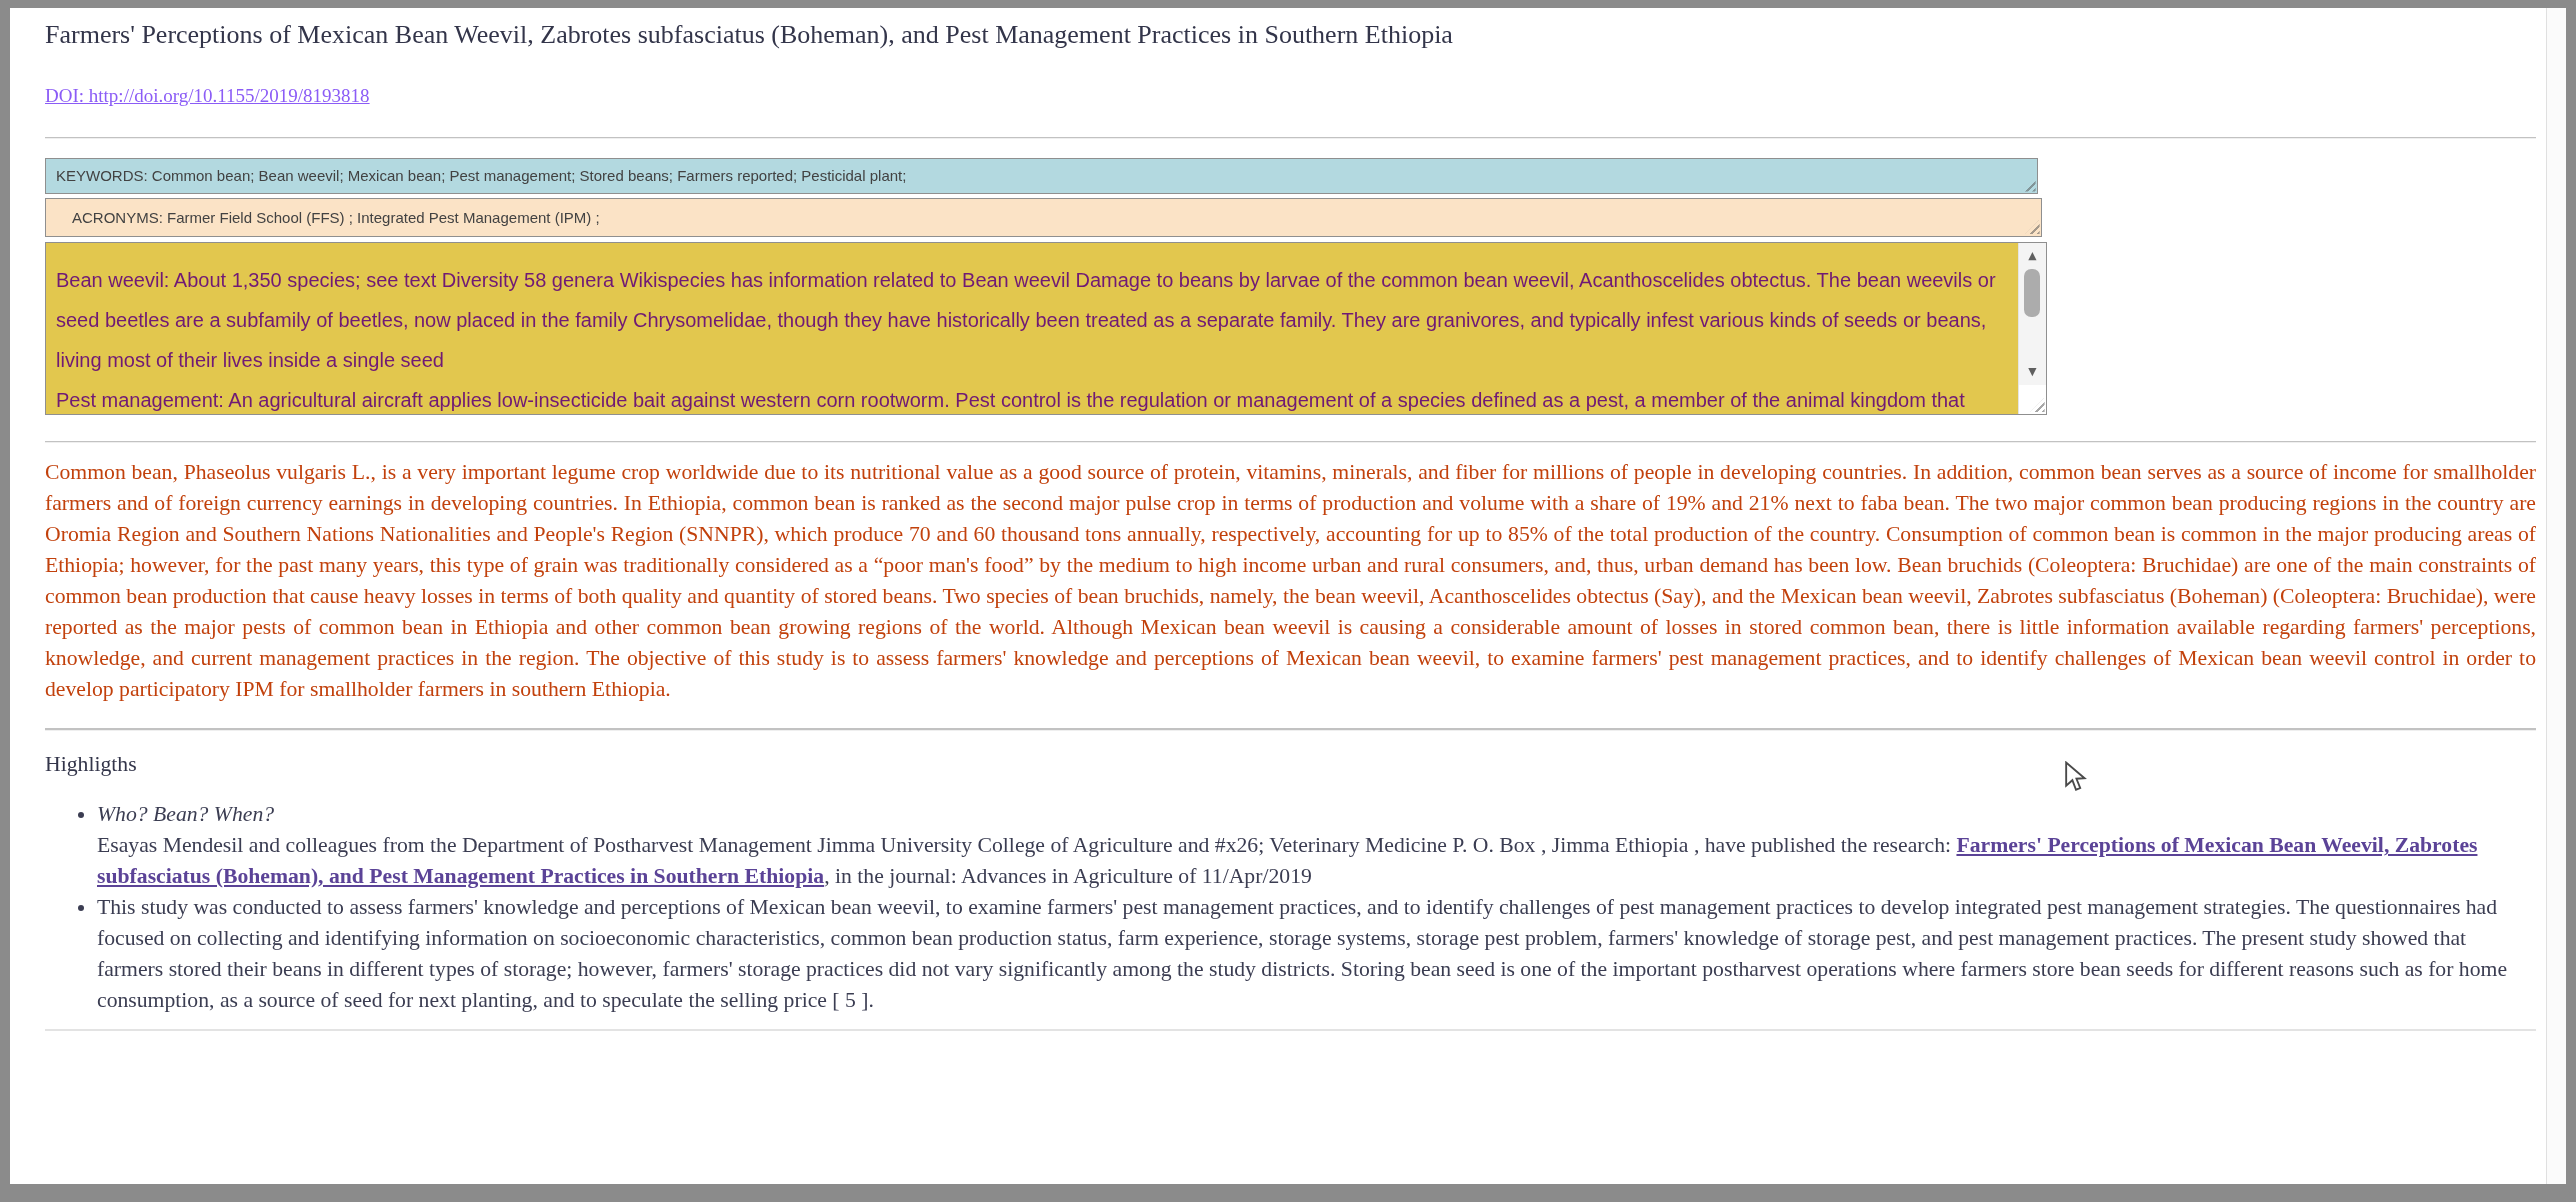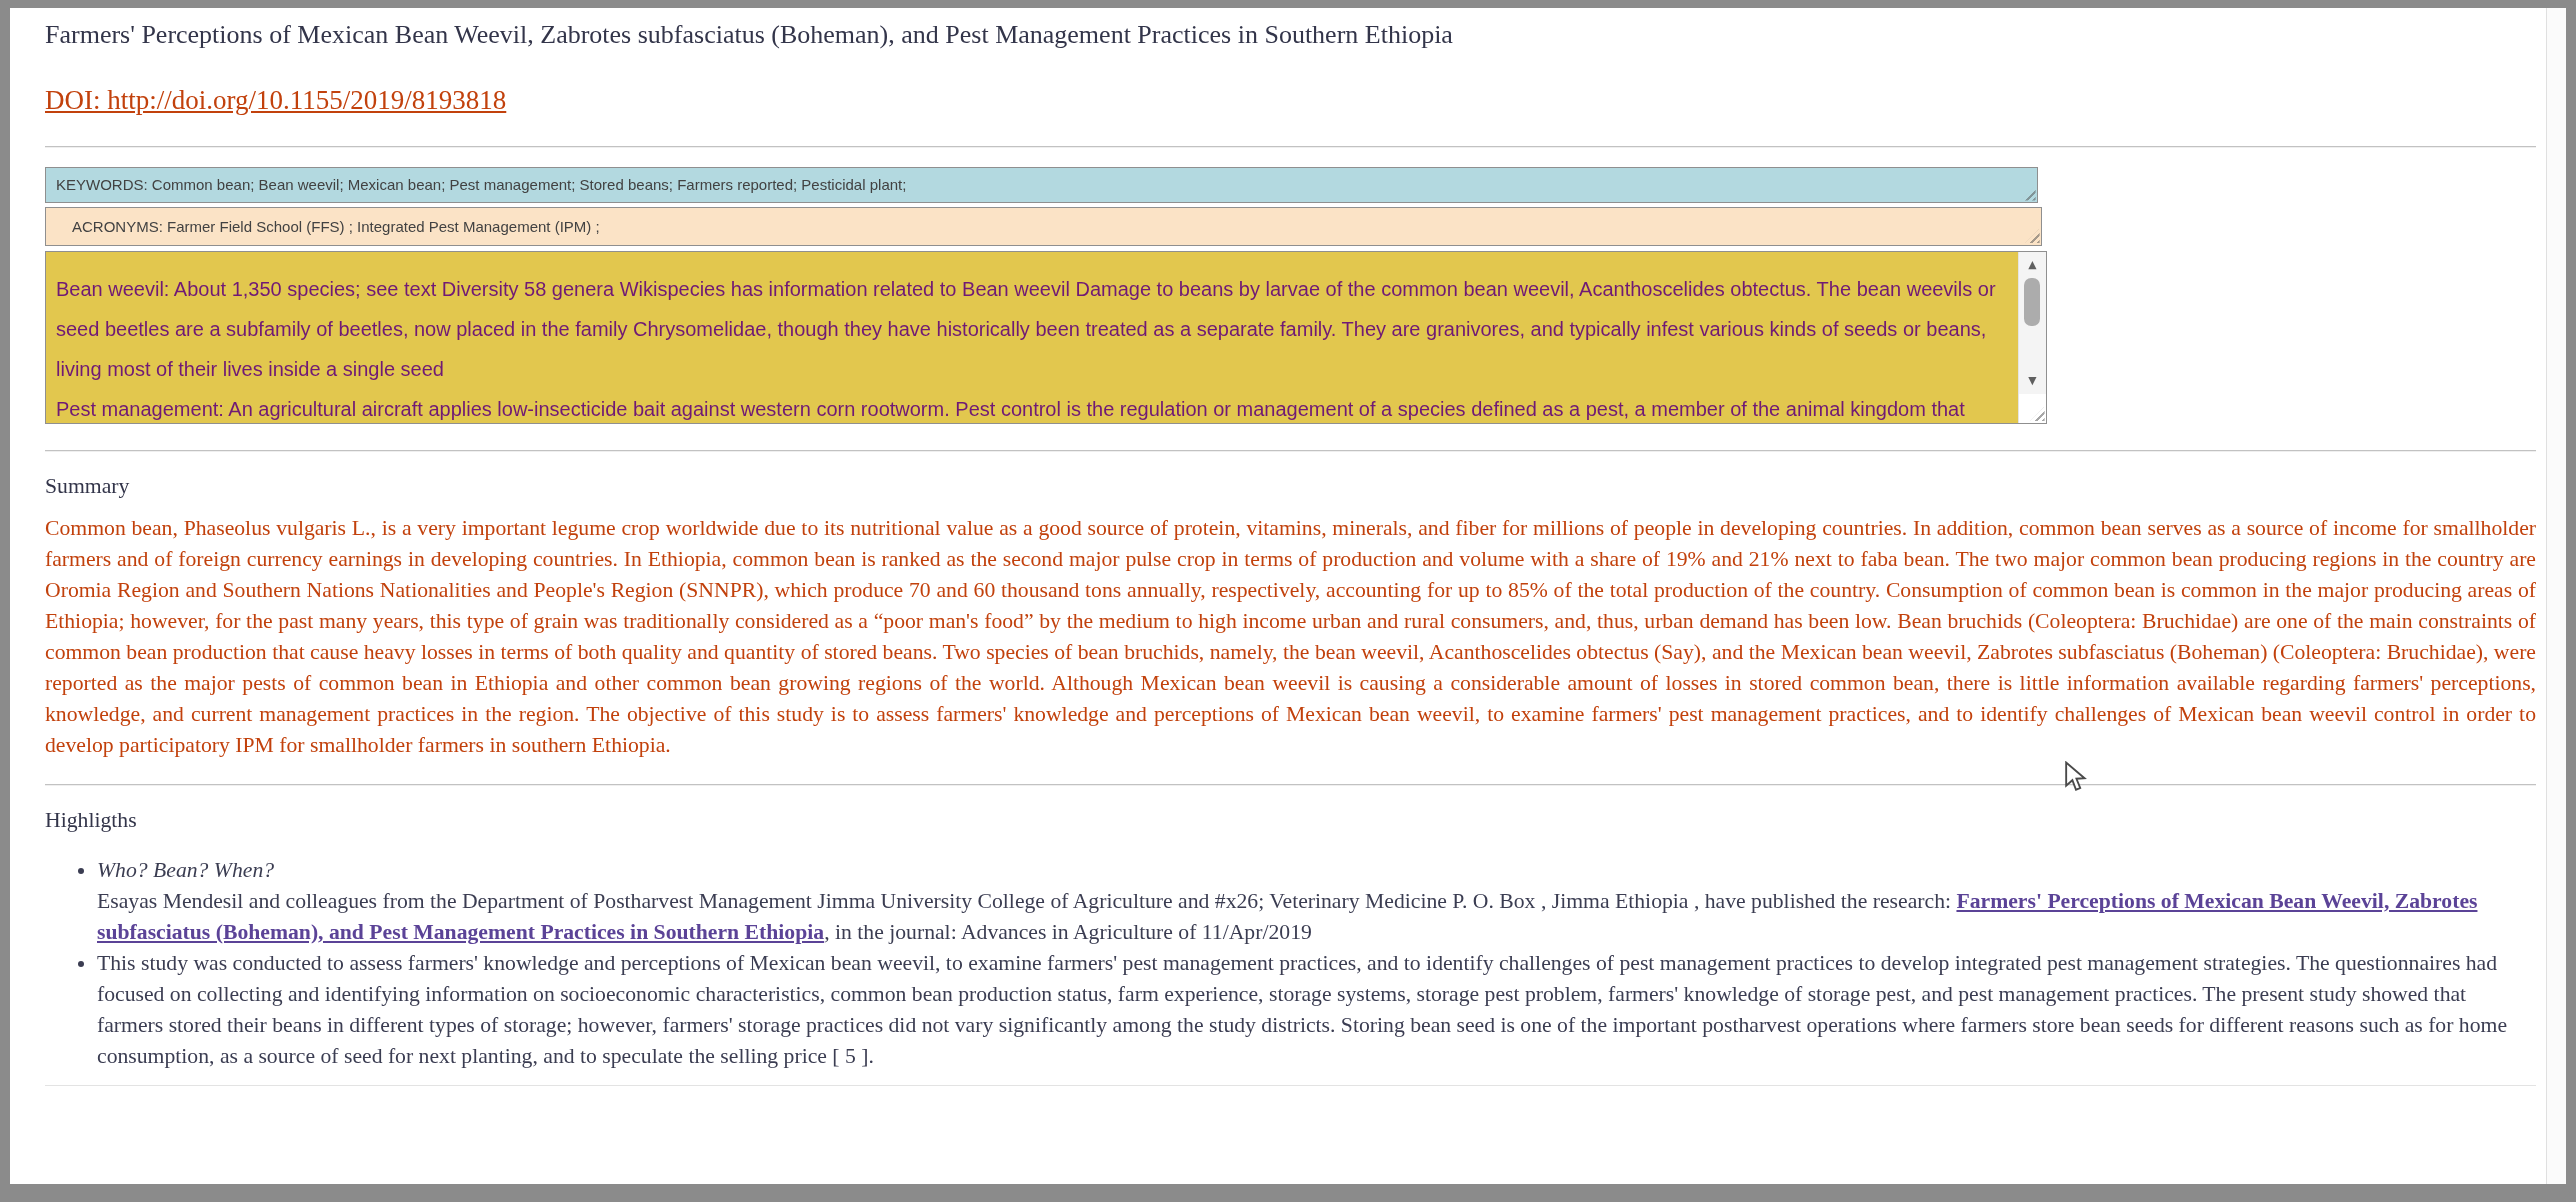--- a/index.html
+++ b/index.html
@@ -7,21 +7,21 @@
        font-family:"Liberation Serif", serif;}
   .frame{position:absolute;left:0;top:0;width:2576px;height:1202px;background:#8b8b8b;}
   .page{position:absolute;left:10px;top:8px;width:2556px;height:1176px;background:#ffffff;
         overflow:hidden;}
   .page-inner{position:relative;width:100%;height:100%;box-sizing:border-box;
         padding:0 30px 0 35px;}
   .page-scroll{position:absolute;top:0;right:0;bottom:0;width:19.5px;background:#fbfbfb;
         border-left:0.7px solid #e0e0e0;}
 
   h1.title{font-size:26px;font-weight:400;color:#33354a;margin:11.6px 0 0 0;line-height:30px;}
-  a.doi{display:inline-block;margin-top:35px;font-size:27px;color:#c2410c;
+  a.doi{display:inline-block;margin-top:35px;font-size:19px;color:#8b5cf6;
         text-decoration:underline;cursor:pointer;}
 
   hr{border:none;height:1.4px;background:#c2c2c2;border-bottom:0.7px solid #efefef;margin:0;}
   hr.hr1{margin-top:30px;}
   hr.hr2{margin-top:26px;}
   hr.hr3{margin-top:23px;}
   hr.hr4{margin-top:13px;background:#e3e3e3;border-bottom:none;}
 
   .tbox{box-sizing:border-box;border:1.4px solid #8f8f8f;position:relative;
         font-family:"Liberation Sans", sans-serif;font-size:15px;color:#424242;}
@@ -95,21 +95,20 @@
           </div>
           <div class="sb-btn">▼</div>
           <div class="sb-corner">
             <span class="grip"></span>
           </div>
         </div>
       </div>
 
       <hr class="hr2">
 
-      <h2 class="sec">Summary</h2>
 
       <p class="summary-body">Common bean, Phaseolus vulgaris L., is a very important legume crop worldwide due to its nutritional value as a good source of protein, vitamins, minerals, and fiber for millions of people in developing countries. In addition, common bean serves as a source of income for smallholder farmers and of foreign currency earnings in developing countries. In Ethiopia, common bean is ranked as the second major pulse crop in terms of production and volume with a share of 19% and 21% next to faba bean. The two major common bean producing regions in the country are Oromia Region and Southern Nations Nationalities and People's Region (SNNPR), which produce 70 and 60 thousand tons annually, respectively, accounting for up to 85% of the total production of the country. Consumption of common bean is common in the major producing areas of Ethiopia; however, for the past many years, this type of grain was traditionally considered as a “poor man's food” by the medium to high income urban and rural consumers, and, thus, urban demand has been low. Bean bruchids (Coleoptera: Bruchidae) are one of the main constraints of common bean production that cause heavy losses in terms of both quality and quantity of stored beans. Two species of bean bruchids, namely, the bean weevil, Acanthoscelides obtectus (Say), and the Mexican bean weevil, Zabrotes subfasciatus (Boheman) (Coleoptera: Bruchidae), were reported as the major pests of common bean in Ethiopia and other common bean growing regions of the world. Although Mexican bean weevil is causing a considerable amount of losses in stored common bean, there is little information available regarding farmers' perceptions, knowledge, and current management practices in the region. The objective of this study is to assess farmers' knowledge and perceptions of Mexican bean weevil, to examine farmers' pest management practices, and to identify challenges of Mexican bean weevil control in order to develop participatory IPM for smallholder farmers in southern Ethiopia.</p>
 
       <hr class="hr3">
 
       <h2 class="sec">Highligths</h2>
 
       <ul class="hl-list">
         <li class="hl-item">
           <div class="hl-label">Who? Bean? When?</div>

